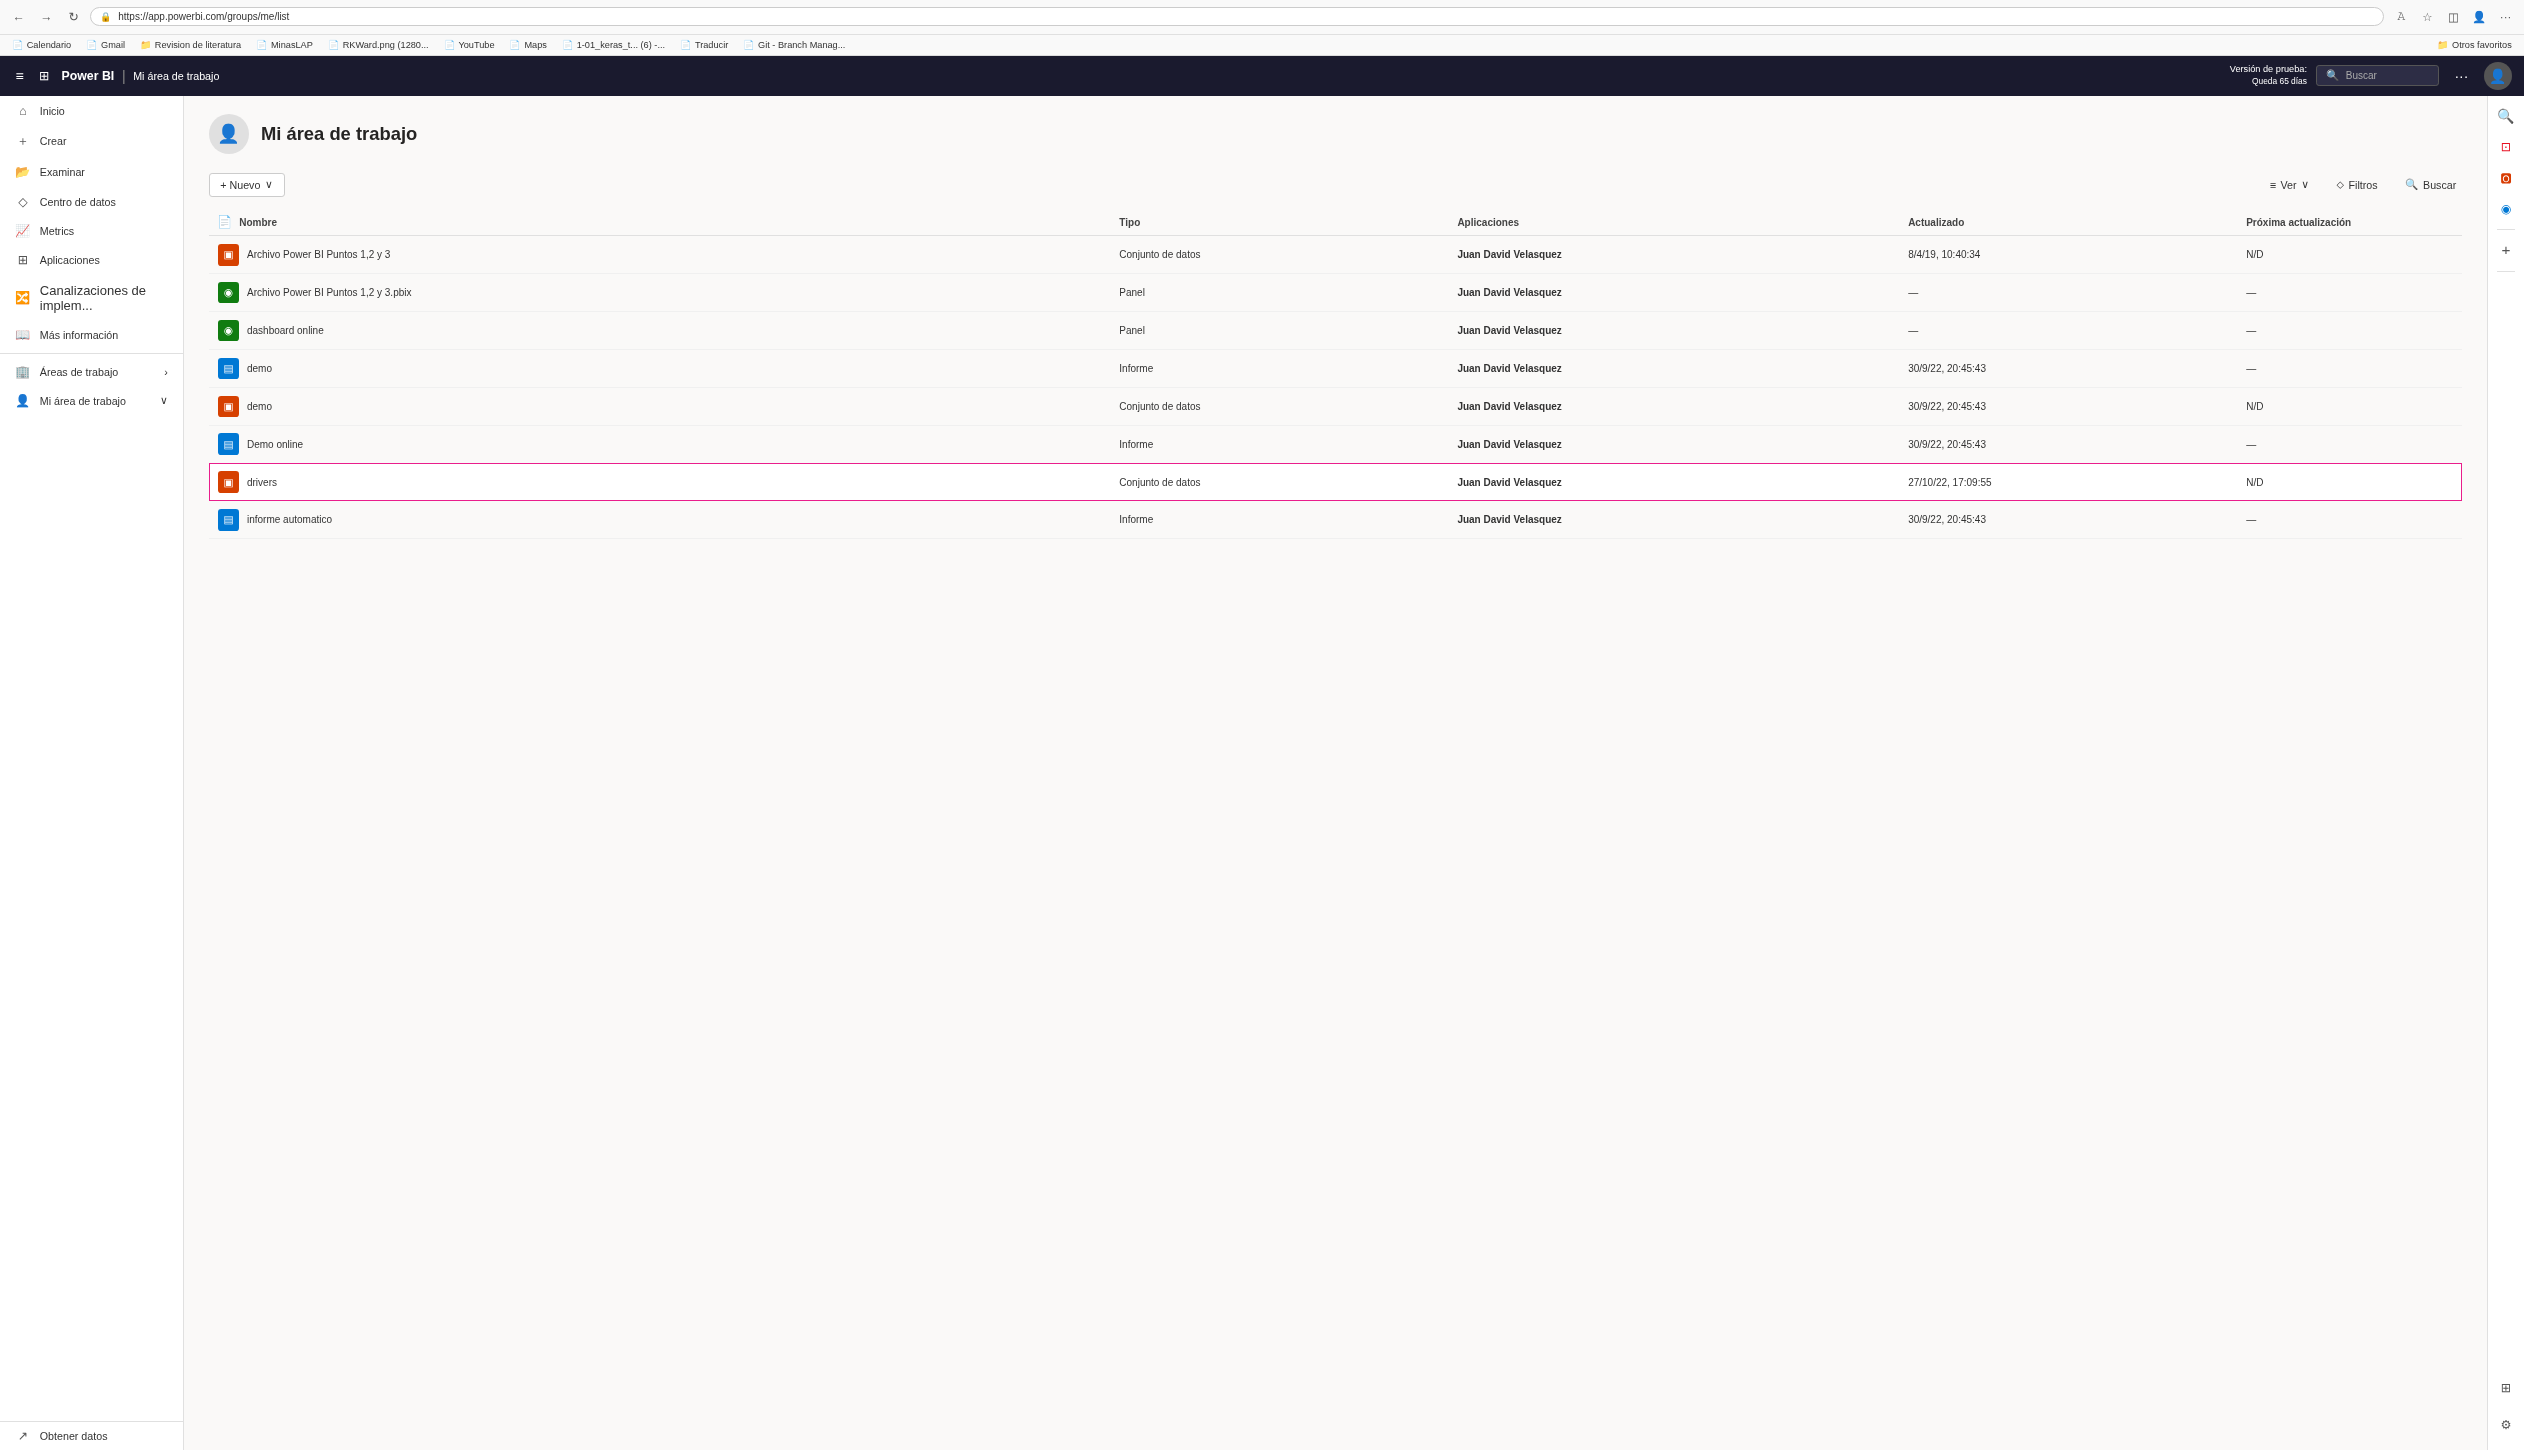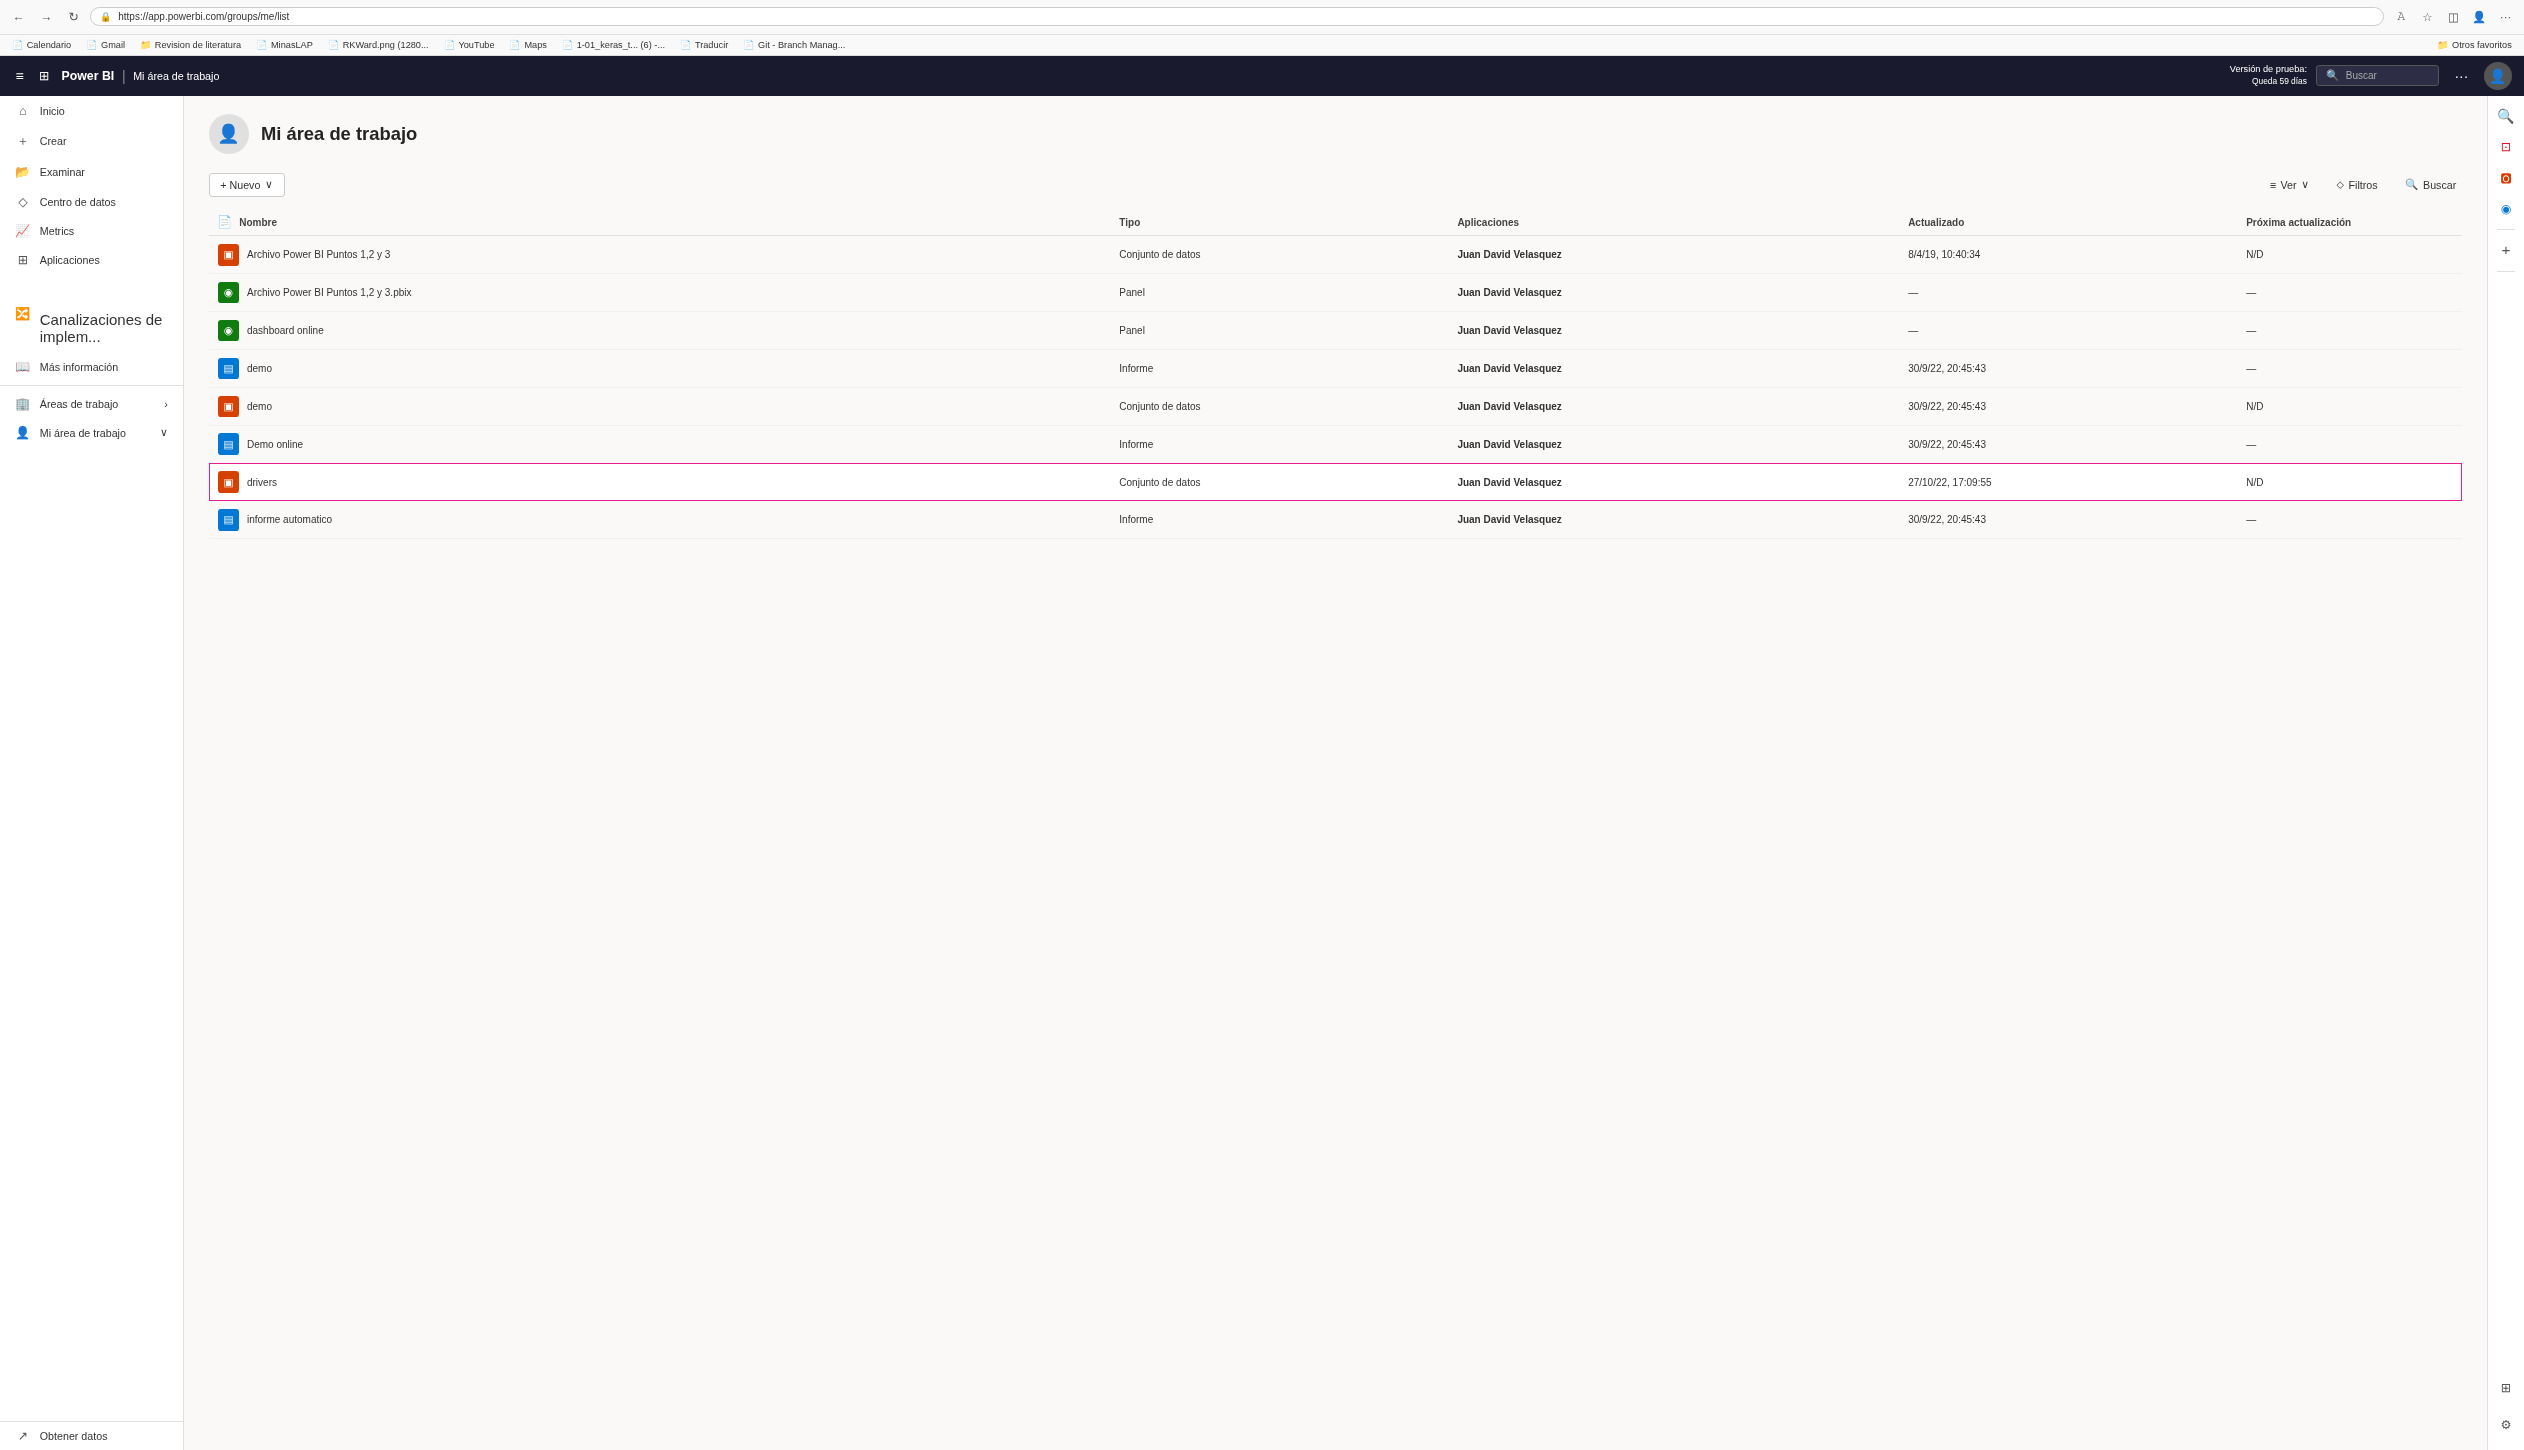--- a/index.html
+++ b/index.html
@@ -472,21 +472,21 @@
     <span class="menu-icon">≡</span>
     <span class="app-grid-icon">⊞</span>
     <div class="brand">
       <span class="brand-name">Power BI</span>
       <span class="brand-separator">|</span>
       <span class="workspace-name">Mi área de trabajo</span>
     </div>
     <div class="top-nav-right">
       <div class="trial-badge">
         <div class="trial-label">Versión de prueba:</div>
-        <div>Queda 59 días</div>
+        <div>Queda 65 días</div>
       </div>
       <div class="search-box">
         <span>🔍</span>
         <span class="search-box-text">Buscar</span>
       </div>
       <span class="ellipsis-btn">···</span>
       <div class="avatar">
         <span style="color:#ccc; font-size:14px;">👤</span>
       </div>
     </div>
@@ -514,21 +514,21 @@
       <div class="sidebar-item">
         <span class="icon">📈</span>
         <span>Metrics</span>
       </div>
       <div class="sidebar-item">
         <span class="icon">⊞</span>
         <span>Aplicaciones</span>
       </div>
       <div class="sidebar-item">
         <span class="icon">🔀</span>
-        <span style="font-size:15px;margin-top:28px;">Canalizaciones de implem...</span>
+        <span style="font-size:13px;">Canalizaciones de implem...</span>
       </div>
       <div class="sidebar-item">
         <span class="icon">📖</span>
         <span>Más información</span>
       </div>
 
       <div class="sidebar-divider"></div>
 
       <div class="sidebar-item has-chevron">
         <div class="left-part">

